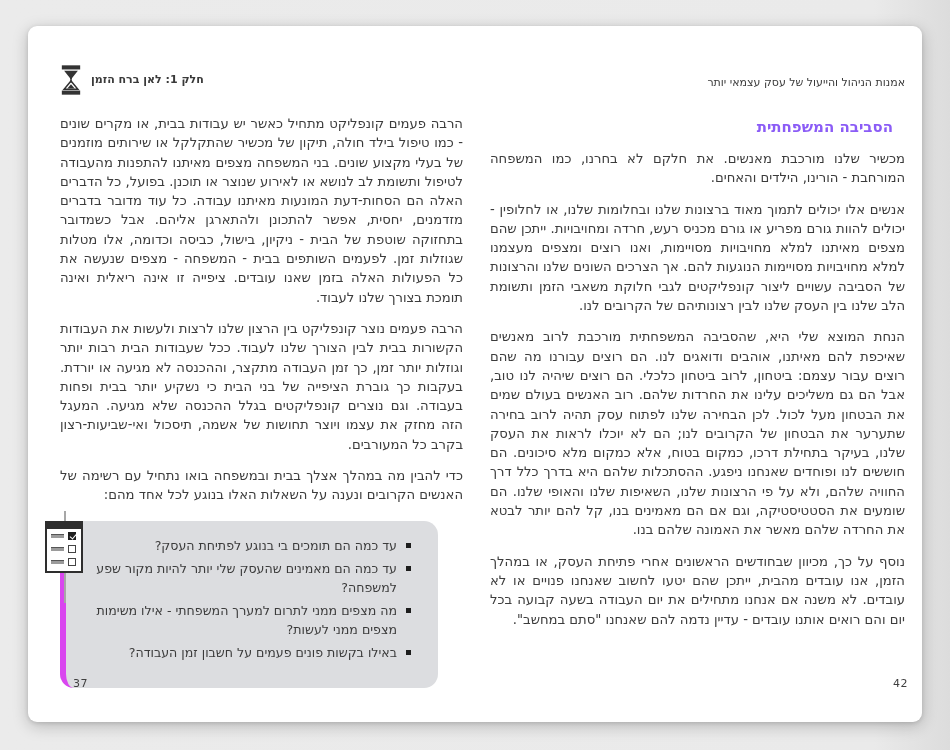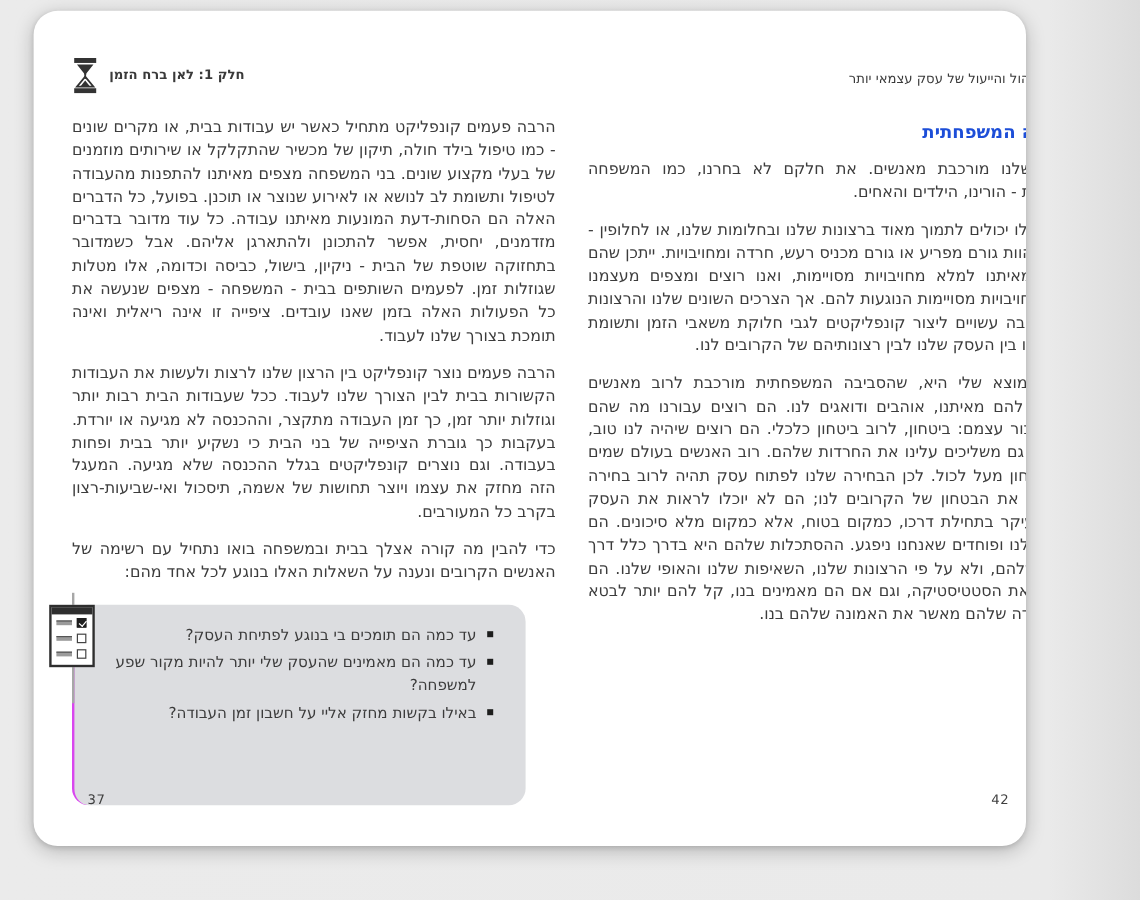--- a/index.html
+++ b/index.html
@@ -3,48 +3,48 @@
 <meta charset="utf-8">
 <style>
   html,body{margin:0;padding:0;}
   body{
     width:950px;height:750px;
     background:linear-gradient(90deg,#ebebeb 0%,#eaeaea 92%,#dcdcdc 100%);
     font-family:"DejaVu Sans",sans-serif;
     position:relative;overflow:hidden;
   }
   .spread{
-    position:absolute;left:28px;top:9px;width:827px;height:696px;
-    background:#ffffff;border-radius:20px;
+    position:absolute;left:28px;top:26px;width:894px;height:696px;
+    background:#ffffff;border-radius:9px;
     box-shadow:0 4px 16px rgba(0,0,0,.22),0 1px 4px rgba(0,0,0,.12);
     overflow:hidden;
   }
   .page{position:absolute;direction:rtl;color:#3c3c3c;}
   .page p{
     margin:12px 0 10px 0;font-size:13.2px;line-height:19.3px;
     text-align:justify;text-justify:inter-word;
   }
   
   .page-right{left:462px;top:50px;width:415px;}
   .running-head{font-size:11px;color:#3a3a3a;line-height:14px;}
   .page-right .running-head{text-align:right;margin-bottom:28px;}
   .h1{font-size:20px;font-weight:bold;color:#2c2c2c;margin:0 0 20px 0;line-height:24px;}
-  .h2{font-size:15px;font-weight:bold;color:#1d4ed8;margin:0 0 9px 0;line-height:19px;}
+  .h2{font-size:15px;font-weight:bold;color:#8b5cf6;margin:0 12px 9px 0;line-height:19px;}
   
   .page-left{left:32px;top:38px;width:403px;}
   .page-left header{
     display:flex;direction:ltr;align-items:center;gap:9px;
     margin-bottom:18px;height:32px;
   }
   .page-left .running-head{font-weight:600;}
   
   .qbox{
     position:relative;margin:16px 0 0 0;margin-right:25px;
     background:#dcdde0;border-radius:14px;
-    border-right:none;border-left:2px solid #d946ef;
+    border-right:none;border-left:6px solid #d946ef;
     padding:15px 26px 14px 18px;
     min-height:138px;
   }
   .qbox ul{margin:0;padding:0;list-style:none;}
   .qbox li{
     position:relative;padding-right:15px;margin-bottom:4px;
     font-size:12.6px;line-height:19px;color:#3b3b3b;text-align:right;
   }
   .qbox li::before{
     content:"";position:absolute;right:1px;top:7px;width:5px;height:5px;background:#1d1d1d;
@@ -89,21 +89,21 @@
           <path d="M4.5 26 L19.5 26 L12 17 Z" fill="none" stroke="#333" stroke-width="1.6"></path>
           <path d="M8 25.4 L16 25.4 L12 20.5 Z" fill="#333"></path>
           <rect x="11.2" y="14" width="1.6" height="5" fill="#333"></rect>
         </svg>
       </span>
       <span class="running-head">חלק 1: לאן ברח הזמן</span>
     </header>
 
     <p>הרבה פעמים קונפליקט מתחיל כאשר יש עבודות בבית, או מקרים שונים - כמו טיפול בילד חולה, תיקון של מכשיר שהתקלקל או שירותים מוזמנים של בעלי מקצוע שונים. בני המשפחה מצפים מאיתנו להתפנות מהעבודה לטיפול ותשומת לב לנושא או לאירוע שנוצר או תוכנן. בפועל, כל הדברים האלה הם הסחות-דעת המונעות מאיתנו עבודה. כל עוד מדובר בדברים מזדמנים, יחסית, אפשר להתכונן ולהתארגן אליהם. אבל כשמדובר בתחזוקה שוטפת של הבית - ניקיון, בישול, כביסה וכדומה, אלו מטלות שגוזלות זמן. לפעמים השותפים בבית - המשפחה - מצפים שנעשה את כל הפעולות האלה בזמן שאנו עובדים. ציפייה זו אינה ריאלית ואינה תומכת בצורך שלנו לעבוד.</p>
     <p>הרבה פעמים נוצר קונפליקט בין הרצון שלנו לרצות ולעשות את העבודות הקשורות בבית לבין הצורך שלנו לעבוד. ככל שעבודות הבית רבות יותר וגוזלות יותר זמן, כך זמן העבודה מתקצר, וההכנסה לא מגיעה או יורדת. בעקבות כך גוברת הציפייה של בני הבית כי נשקיע יותר בבית ופחות בעבודה. וגם נוצרים קונפליקטים בגלל ההכנסה שלא מגיעה. המעגל הזה מחזק את עצמו ויוצר תחושות של אשמה, תיסכול ואי-שביעות-רצון בקרב כל המעורבים.</p>
-    <p>כדי להבין מה קורה אצלך בבית ובמשפחה בואו נתחיל עם רשימה של האנשים הקרובים ונענה על השאלות האלו בנוגע לכל אחד מהם:</p>
+    <p>כדי להבין מה במהלך אצלך בבית ובמשפחה בואו נתחיל עם רשימה של האנשים הקרובים ונענה על השאלות האלו בנוגע לכל אחד מהם:</p>
 
     <div class="qbox">
       <div class="pole"></div>
       <div class="check-icon">
         <div class="bar"></div>
         <div class="row r1">
             <span class="ln"></span>
             <span class="bx"></span>
           </div>
         <div class="row r2">
@@ -111,28 +111,30 @@
             <span class="bx"></span>
           </div>
         <div class="row r3">
             <span class="ln"></span>
             <span class="bx"></span>
           </div>
       </div>
       <ul>
         <li>עד כמה הם תומכים בי בנוגע לפתיחת העסק?</li>
         <li>עד כמה הם מאמינים שהעסק שלי יותר להיות מקור שפע למשפחה?</li>
-        <li>באילו בקשות מחזק אליי על חשבון זמן העבודה?</li>
+        <li>מה מצפים ממני לתרום למערך המשפחתי - אילו משימות מצפים ממני לעשות?</li>
+        <li>באילו בקשות פונים פעמים על חשבון זמן העבודה?</li>
       </ul>
     </div>
   </section>
 
   <section class="page page-right">
     <div class="running-head">אמנות הניהול והייעול של עסק עצמאי יותר</div>
     <div class="h2">הסביבה המשפחתית</div>
     <p>מכשיר שלנו מורכבת מאנשים. את חלקם לא בחרנו, כמו המשפחה המורחבת - הורינו, הילדים והאחים.</p>
     <p>אנשים אלו יכולים לתמוך מאוד ברצונות שלנו ובחלומות שלנו, או לחלופין - יכולים להוות גורם מפריע או גורם מכניס רעש, חרדה ומחויבויות. ייתכן שהם מצפים מאיתנו למלא מחויבויות מסויימות, ואנו רוצים ומצפים מעצמנו למלא מחויבויות מסויימות הנוגעות להם. אך הצרכים השונים שלנו והרצונות של הסביבה עשויים ליצור קונפליקטים לגבי חלוקת משאבי הזמן ותשומת הלב שלנו בין העסק שלנו לבין רצונותיהם של הקרובים לנו.</p>
     <p>הנחת המוצא שלי היא, שהסביבה המשפחתית מורכבת לרוב מאנשים שאיכפת להם מאיתנו, אוהבים ודואגים לנו. הם רוצים עבורנו מה שהם רוצים עבור עצמם: ביטחון, לרוב ביטחון כלכלי. הם רוצים שיהיה לנו טוב, אבל הם גם משליכים עלינו את החרדות שלהם. רוב האנשים בעולם שמים את הבטחון מעל לכול. לכן הבחירה שלנו לפתוח עסק תהיה לרוב בחירה שתערער את הבטחון של הקרובים לנו; הם לא יוכלו לראות את העסק שלנו, בעיקר בתחילת דרכו, כמקום בטוח, אלא כמקום מלא סיכונים. הם חוששים לנו ופוחדים שאנחנו ניפגע. ההסתכלות שלהם היא בדרך כלל דרך החוויה שלהם, ולא על פי הרצונות שלנו, השאיפות שלנו והאופי שלנו. הם שומעים את הסטטיסטיקה, וגם אם הם מאמינים בנו, קל להם יותר לבטא את החרדה שלהם מאשר את האמונה שלהם בנו.</p>
+    <p>נוסף על כך, מכיוון שבחודשים הראשונים אחרי פתיחת העסק, או במהלך הזמן, אנו עובדים מהבית, ייתכן שהם יטעו לחשוב שאנחנו פנויים או לא עובדים. לא משנה אם אנחנו מתחילים את יום העבודה בשעה קבועה בכל יום והם רואים אותנו עובדים - עדיין נדמה להם שאנחנו "סתם במחשב".</p>
   </section>
 
   <div class="pagenum pagenum-left">37</div>
   <div class="pagenum pagenum-right">42</div>
 </div>
 
 </body></html>

